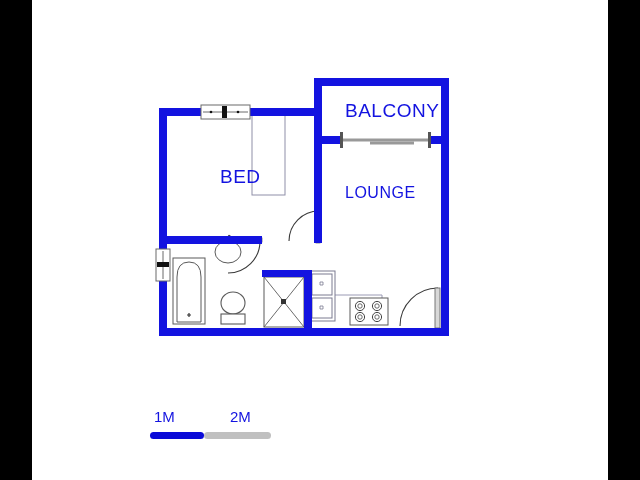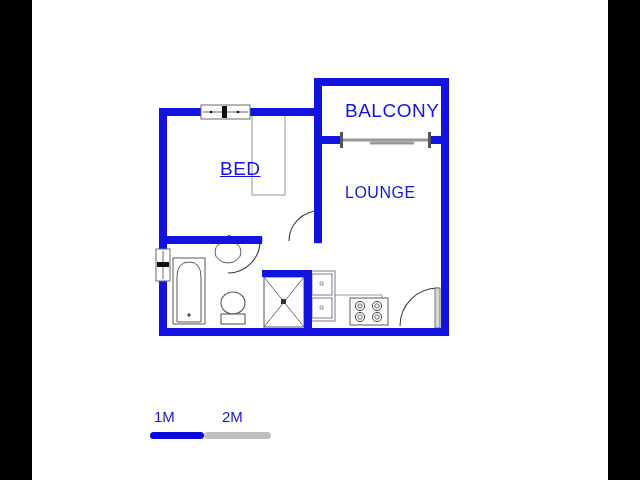--- a/index.html
+++ b/index.html
@@ -38,41 +38,41 @@
   .room-label {
     position: absolute;
     color: #1313e0;
     font-family: "Liberation Sans", sans-serif;
     font-weight: 400;
     letter-spacing: 0.5px;
     white-space: nowrap;
     user-select: none;
     text-align: right;
   }
-  #label-bed    { left: 188px; top: 158px; font-size: 19px; text-decoration: underline; }
+  #label-bed    { left: 188px; top: 166px; font-size: 19px; }
   #label-balcony{ left: 313px; top: 100px; font-size: 19px; }
   #label-lounge { left: 313px; top: 184px; font-size: 16px; }
 
   
   #scalebar {
     position: absolute;
     left: 110px;
     top: 408px;
     width: 160px;
     height: 40px;
   }
   .scale-tick-label {
     position: absolute;
     color: #1313e0;
     font-size: 15px;
     font-family: "Liberation Sans", sans-serif;
     white-space: nowrap;
   }
   #scale-label-1 { left: 12px; top: 0px; }
-  #scale-label-2 { left: 80px; top: 0px; }
+  #scale-label-2 { left: 88px; top: 0px; }
   .scale-seg {
     position: absolute;
     top: 24px;
     height: 7px;
     border-radius: 3.5px;
   }
   #scale-seg-1 { left: 8px;  width: 54px; background: #0a0ad8; }
   #scale-seg-2 { left: 62px; width: 67px; background: #c0c0c0; }
 </style>
 </head>

